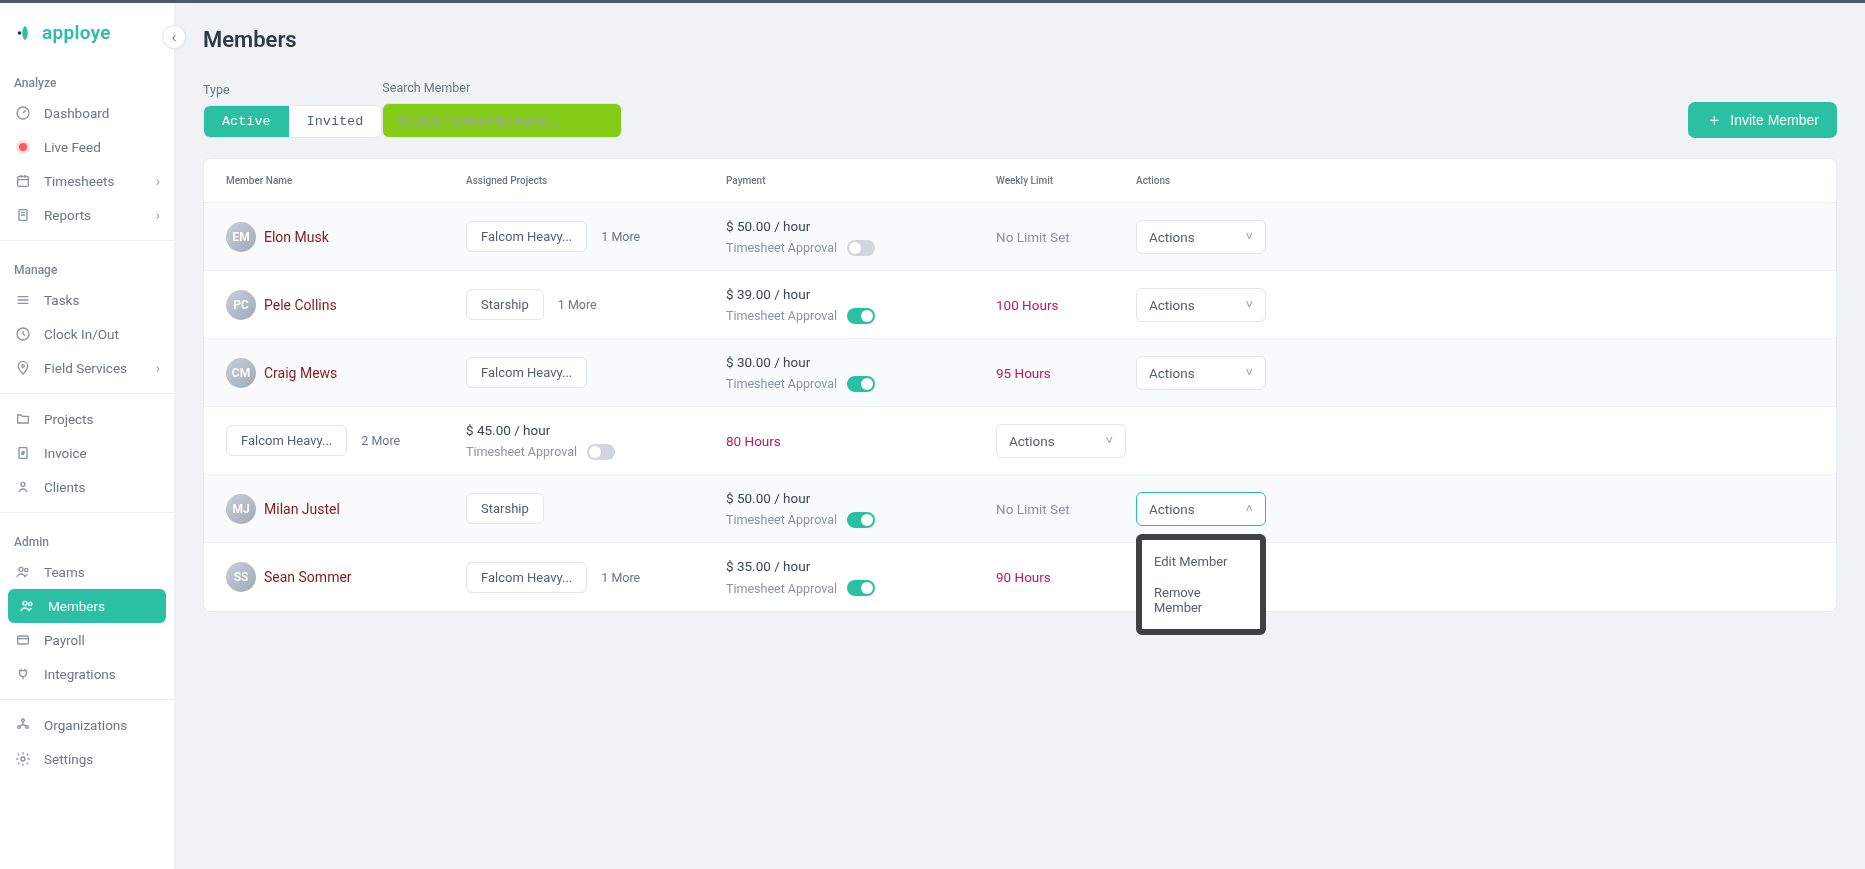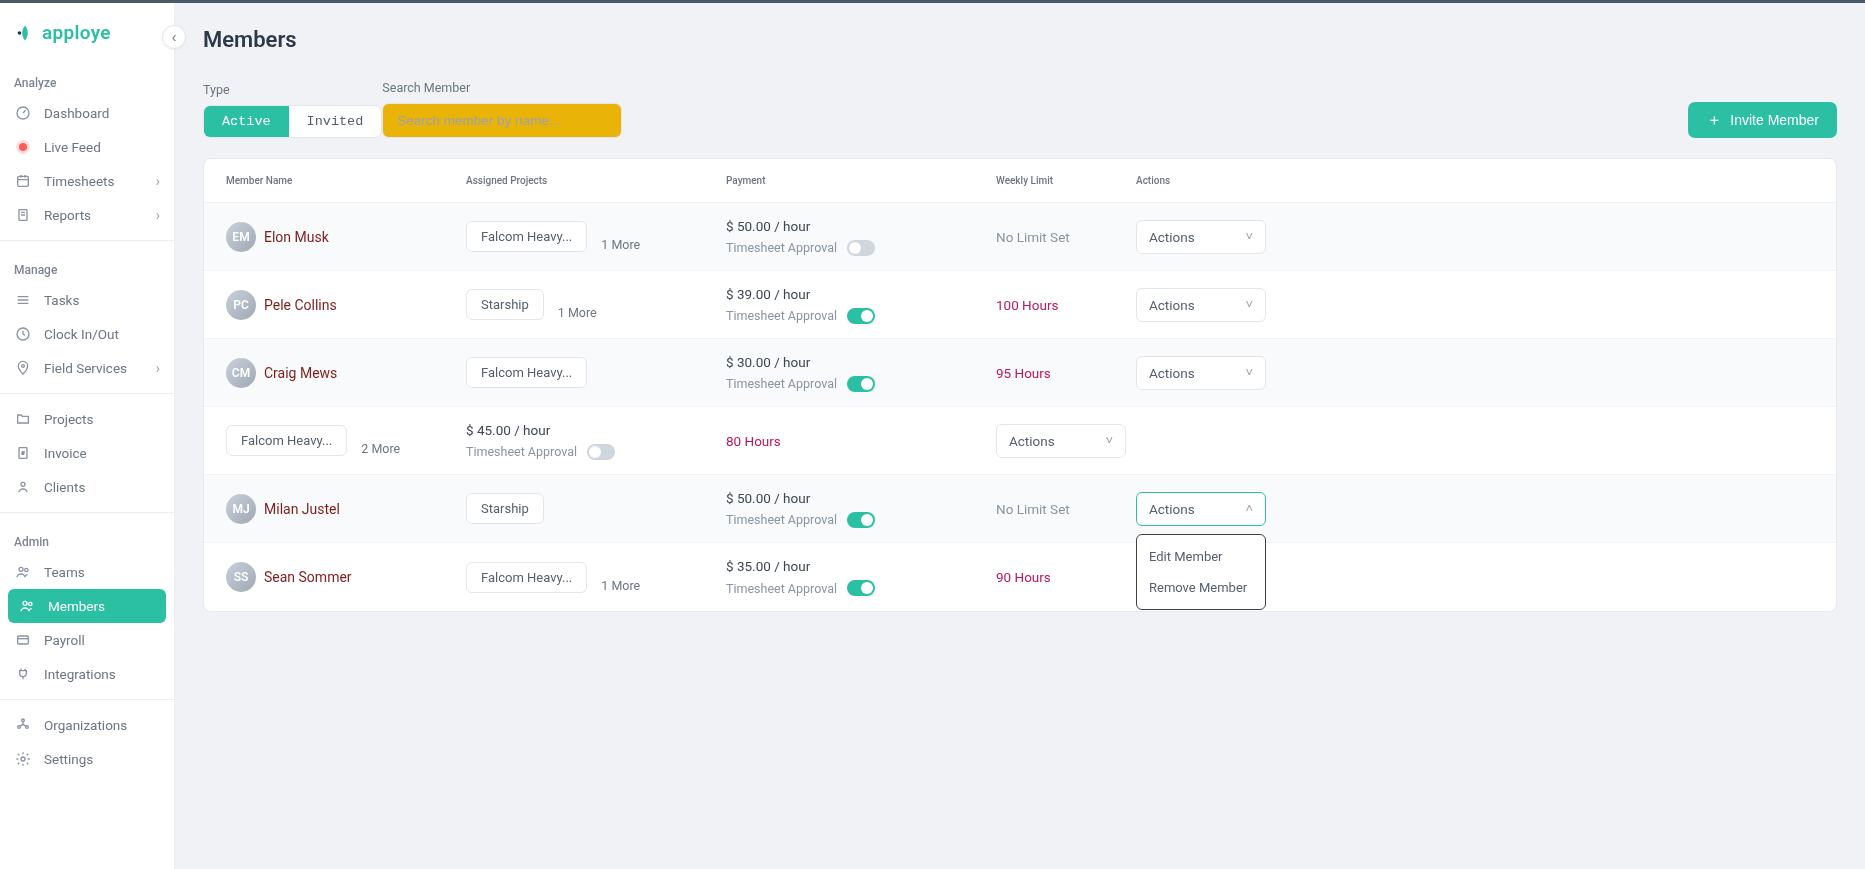--- a/index.html
+++ b/index.html
@@ -135,21 +135,21 @@
     background: #2bbfa3;
     color: #fff;
   }
   .search-input {
     width: 240px;
     padding: 9px 14px;
     border: 1px solid #e3e6ea;
     border-radius: 7px;
     font-size: 13.5px;
     color: #4a5360;
-    background: #eab308;
+    background: #84cc16;
   }
   .search-input::placeholder { color: #9aa3af; }
   .spacer { flex: 1; }
   .invite-btn {
     display: inline-flex;
     align-items: center;
     gap: 8px;
     background: #2bbfa3;
     color: #fff;
     border: none;
@@ -191,21 +191,21 @@
 
   .member-cell { display: flex; align-items: center; gap: 8px; }
   .avatar {
     width: 30px; height: 30px; border-radius: 50%;
     background: linear-gradient(135deg,#c9d1db,#9ea8b4);
     display:flex; align-items:center; justify-content:center;
     color:#fff; font-size:12px; font-weight:600;
   }
   .member-name { font-size: 14px; color: #7f1d1d; }
 
-  .projects-cell { display: flex; align-items: flex-end; gap: 14px; }
+  .projects-cell { display: flex; align-items: center; gap: 14px; }
   .chip {
     border: 1px solid #e3e6ea;
     border-radius: 6px;
     padding: 7px 14px;
     font-size: 13px;
     color: #55606e;
     background: #fff;
   }
   .more-link {
     font-size: 12.5px;
@@ -252,21 +252,21 @@
   }
   .actions-btn.open {
     border-color: #2bbfa3;
   }
   .actions-btn .chev { color: #9aa3af; font-size:13px; }
   .dropdown {
     position: absolute;
     top: 42px; left: 0;
     width: 130px;
     background: #fff;
-    border: 1px solid #404040;
+    border: 6px solid #404040;
     border-radius: 6px;
     z-index: 10;
     padding: 6px 0;
   }
   .dropdown-item {
     padding: 8px 12px;
     font-size: 13px;
     color: #55606e;
     cursor: pointer;
   }

